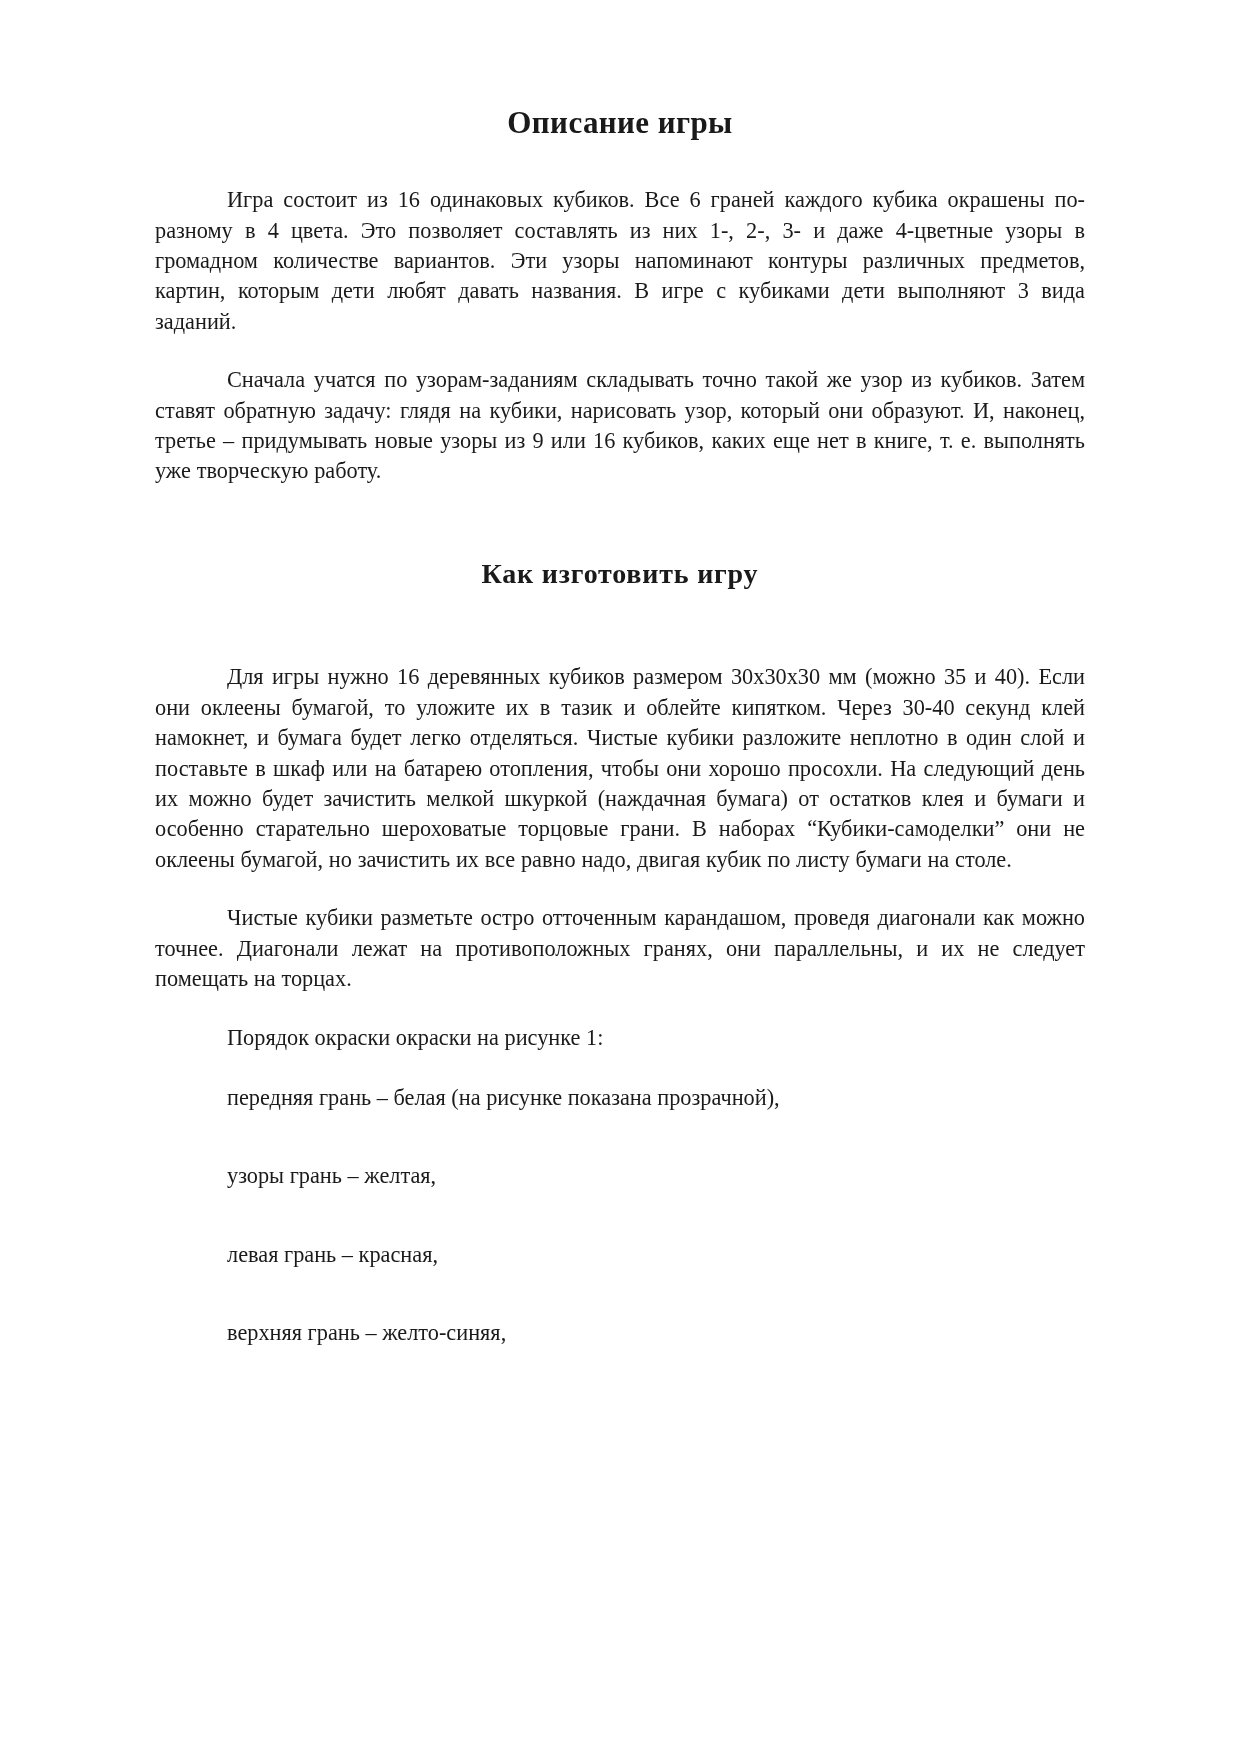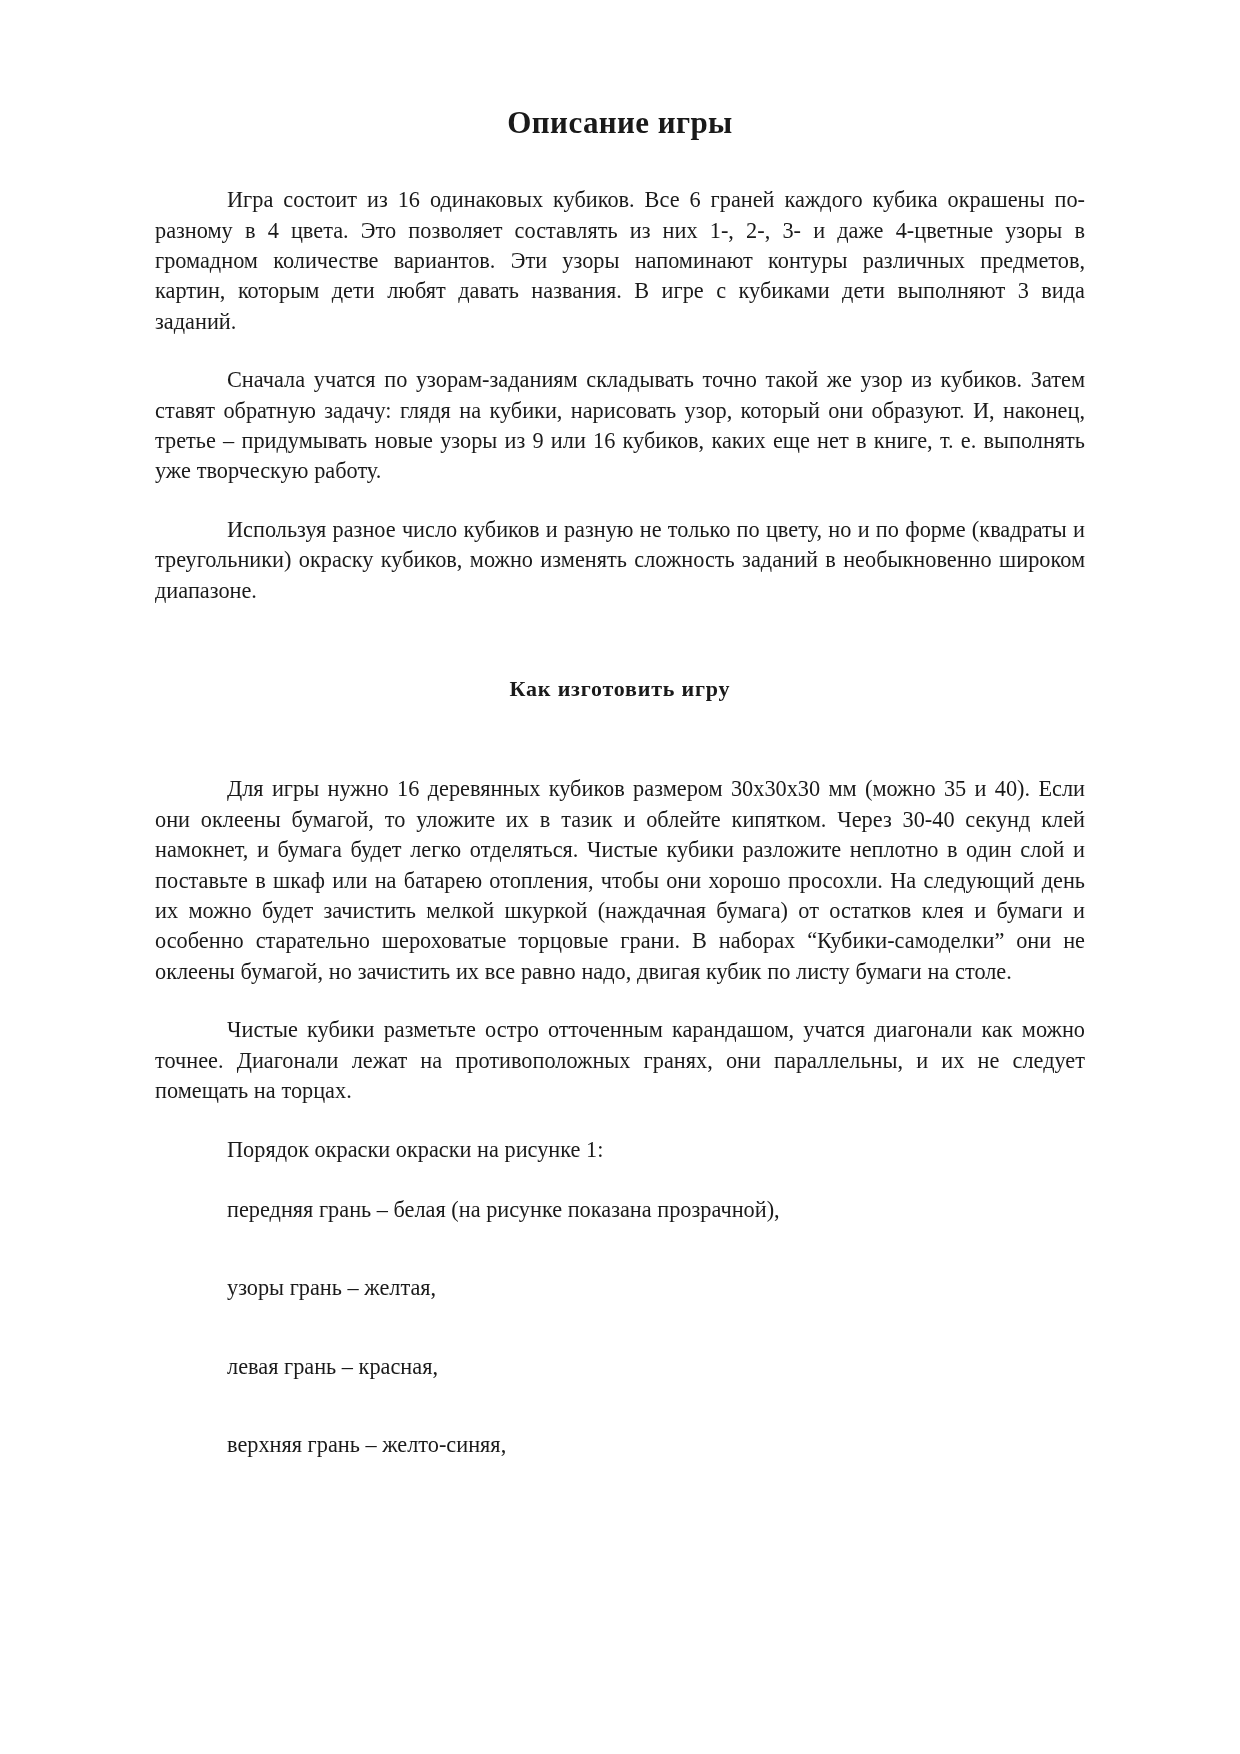--- a/index.html
+++ b/index.html
@@ -34,21 +34,21 @@
   h1.doc-heading {
     font-size: 31px;
     font-weight: bold;
     text-align: center;
     margin: 0 0 44px 0;
     letter-spacing: 0.4px;
     line-height: 1.2;
   }
 
   h1.doc-heading-2 {
-    font-size: 22px;
+    font-size: 28px;
     font-weight: bold;
     text-align: center;
     margin: 70px 0 72px 0;
     letter-spacing: 0.8px;
     line-height: 1.2;
   }
 
   p.body-par {
     font-size: 22.3px;
     line-height: 30.4px;
@@ -89,28 +89,27 @@
 
 <div class="page">
   <div class="content">
 
     <h1 class="doc-heading">Описание игры</h1>
 
     <p class="body-par">Игра состоит из 16 одинаковых кубиков. Все 6 граней каждого кубика окрашены по-разному в 4 цвета. Это позволяет составлять из них 1-, 2-, 3- и даже 4-цветные узоры в громадном количестве вариантов. Эти узоры напоминают контуры различных предметов, картин, которым дети любят давать названия. В игре с кубиками дети выполняют 3 вида заданий.</p>
 
     <p class="body-par">Сначала учатся по узорам-заданиям складывать точно такой же узор из кубиков. Затем ставят обратную задачу: глядя на кубики, нарисовать узор, который они образуют. И, наконец, третье – придумывать новые узоры из 9 или 16 кубиков, каких еще нет в книге, т. е. выполнять уже творческую работу.</p>
 
-    <p class="body-par">Используя разное число кубиков и разную не только по цвету, но и по форме (квадраты и треугольники) окраску кубиков, можно изменять сложность заданий в необыкновенно широком диапазоне.</p>
 
 
     <h1 class="doc-heading-2">Как изготовить игру</h1>
 
     <p class="body-par">Для игры нужно 16 деревянных кубиков размером 30х30х30 мм (можно 35 и 40). Если они оклеены бумагой, то уложите их в тазик и облейте кипятком. Через 30-40 секунд клей намокнет, и бумага будет легко отделяться. Чистые кубики разложите неплотно в один слой и поставьте в шкаф или на батарею отопления, чтобы они хорошо просохли. На следующий день их можно будет зачистить мелкой шкуркой (наждачная бумага) от остатков клея и бумаги и особенно старательно шероховатые торцовые грани. В наборах “Кубики-самоделки” они не оклеены бумагой, но зачистить их все равно надо, двигая кубик по листу бумаги на столе.</p>
 
-    <p class="body-par">Чистые кубики разметьте остро отточенным карандашом, учатся диагонали как можно точнее. Диагонали лежат на противоположных гранях, они параллельны, и их не следует помещать на торцах.</p>
+    <p class="body-par">Чистые кубики разметьте остро отточенным карандашом, проведя диагонали как можно точнее. Диагонали лежат на противоположных гранях, они параллельны, и их не следует помещать на торцах.</p>
 
     <p class="plain-par">Порядок окраски окраски на рисунке 1:</p>
 
     <ul class="face-list">
       <li>передняя грань – белая (на рисунке показана прозрачной),</li>
       <li>узоры грань – желтая,</li>
       <li>левая грань – красная,</li>
       <li>верхняя грань – желто-синяя,</li>
     </ul>
 

